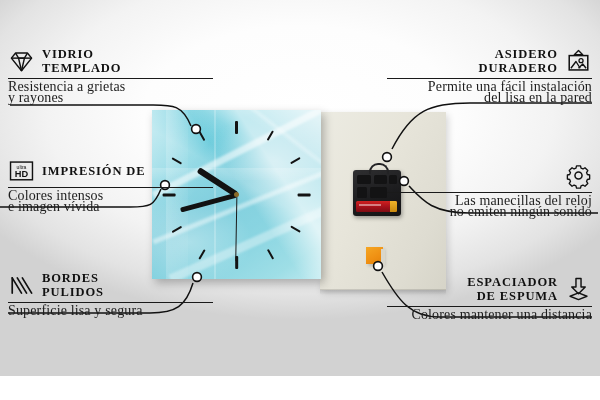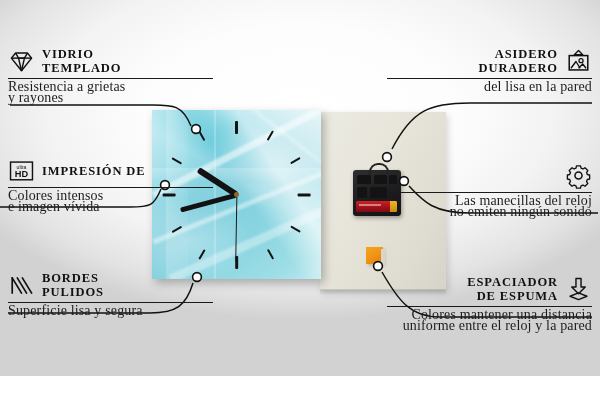--- a/index.html
+++ b/index.html
@@ -252,20 +252,21 @@
           <path d="M7 24 L13 16 L18 24" fill="none" stroke="#111" stroke-width="1.6" stroke-linejoin="round"></path>
           <path d="M16 24 L21 19 L25 24" fill="none" stroke="#111" stroke-width="1.6" stroke-linejoin="round"></path>
         </svg>
       </span>
       <span>
         <span class="title" style="display:block">ASIDERO</span>
         <span class="title" style="display:block">DURADERO</span>
       </span>
     </div>
     <div class="rule"></div>
+    <div class="sub">Permite una fácil instalación</div>
     <div class="sub">del lisa en la pared</div>
   </div>
 
   <div class="feat right" id="f-mecanismo">
     <div class="head">
       <span class="ico">
         <svg viewBox="0 0 32 32">
           <path d="M13.3 3 h5.4 l.7 3.1 2.6 1.1 2.7-1.7 3.8 3.8 -1.7 2.7 1.1 2.6 3.1 .7 v5.4 l-3.1 .7 -1.1 2.6 1.7 2.7 -3.8 3.8 -2.7-1.7 -2.6 1.1 -.7 3.1 h-5.4 l-.7-3.1 -2.6-1.1 -2.7 1.7 -3.8-3.8 1.7-2.7 -1.1-2.6 -3.1-.7 v-5.4 l3.1-.7 1.1-2.6 -1.7-2.7 3.8-3.8 2.7 1.7 2.6-1.1 Z" fill="none" stroke="#111" stroke-width="1.8" stroke-linejoin="round" transform="scale(.88) translate(2.2,2.2)"></path>
           <circle cx="16" cy="16" r="4.2" fill="none" stroke="#111" stroke-width="1.8"></circle>
         </svg>
@@ -284,16 +285,15 @@
           <path d="M6 24 L16 20 L26 24 L16 28 Z" fill="none" stroke="#111" stroke-width="1.7" stroke-linejoin="round"></path>
         </svg>
       </span>
       <span>
         <span class="title" style="display:block">ESPACIADOR</span>
         <span class="title" style="display:block">DE ESPUMA</span>
       </span>
     </div>
     <div class="rule"></div>
     <div class="sub">Colores mantener una distancia</div>
-    <div class="sub">uniforme entre el reloj y la pared</div>
   </div>
 
 </div>
 
 </body></html>

